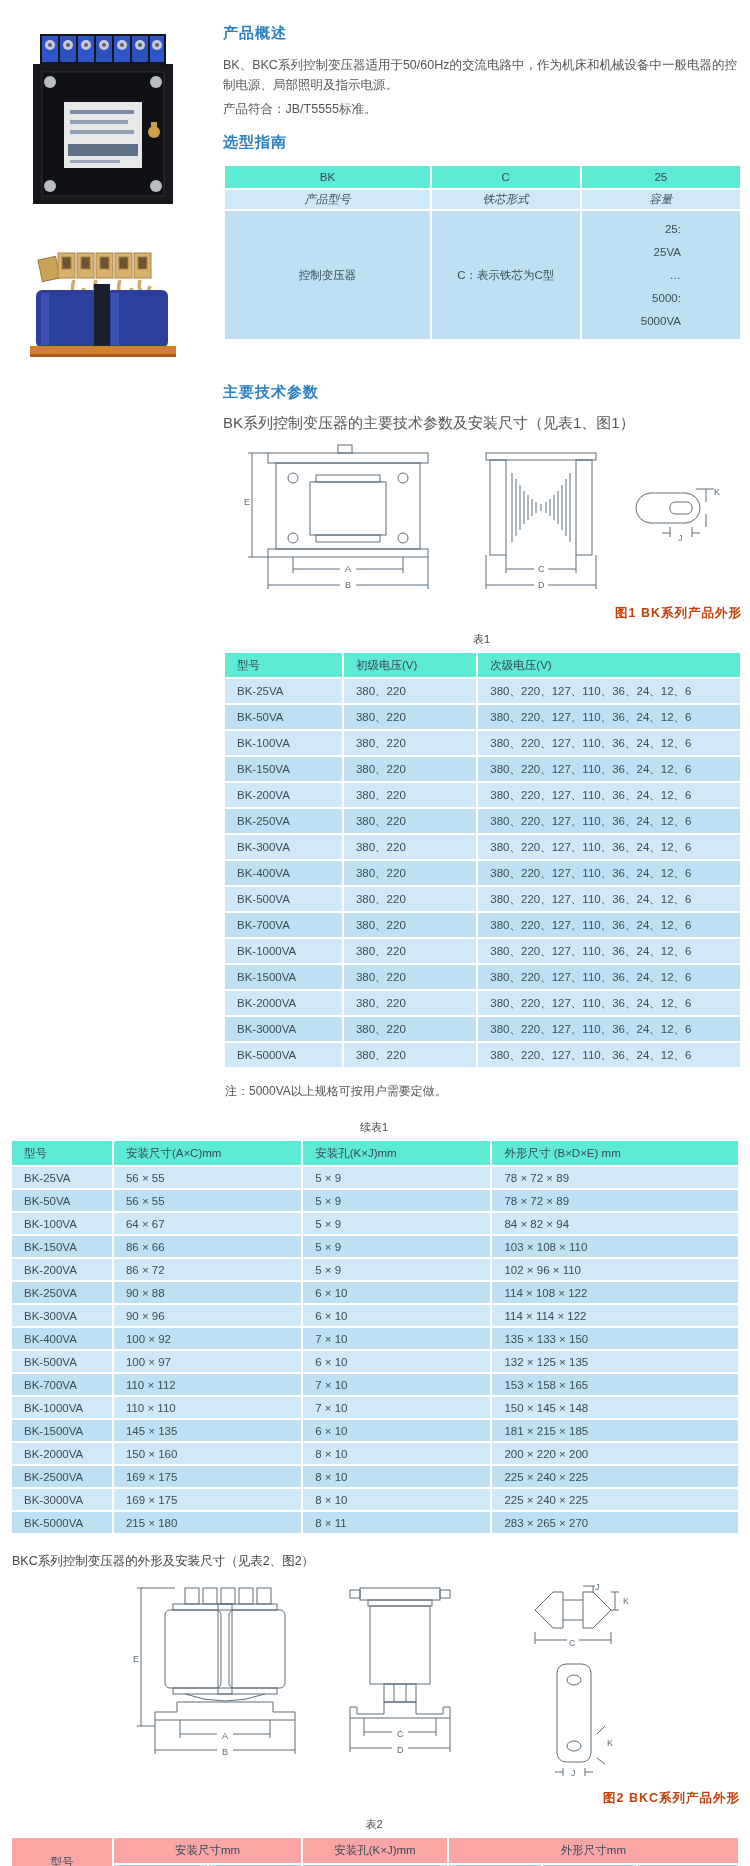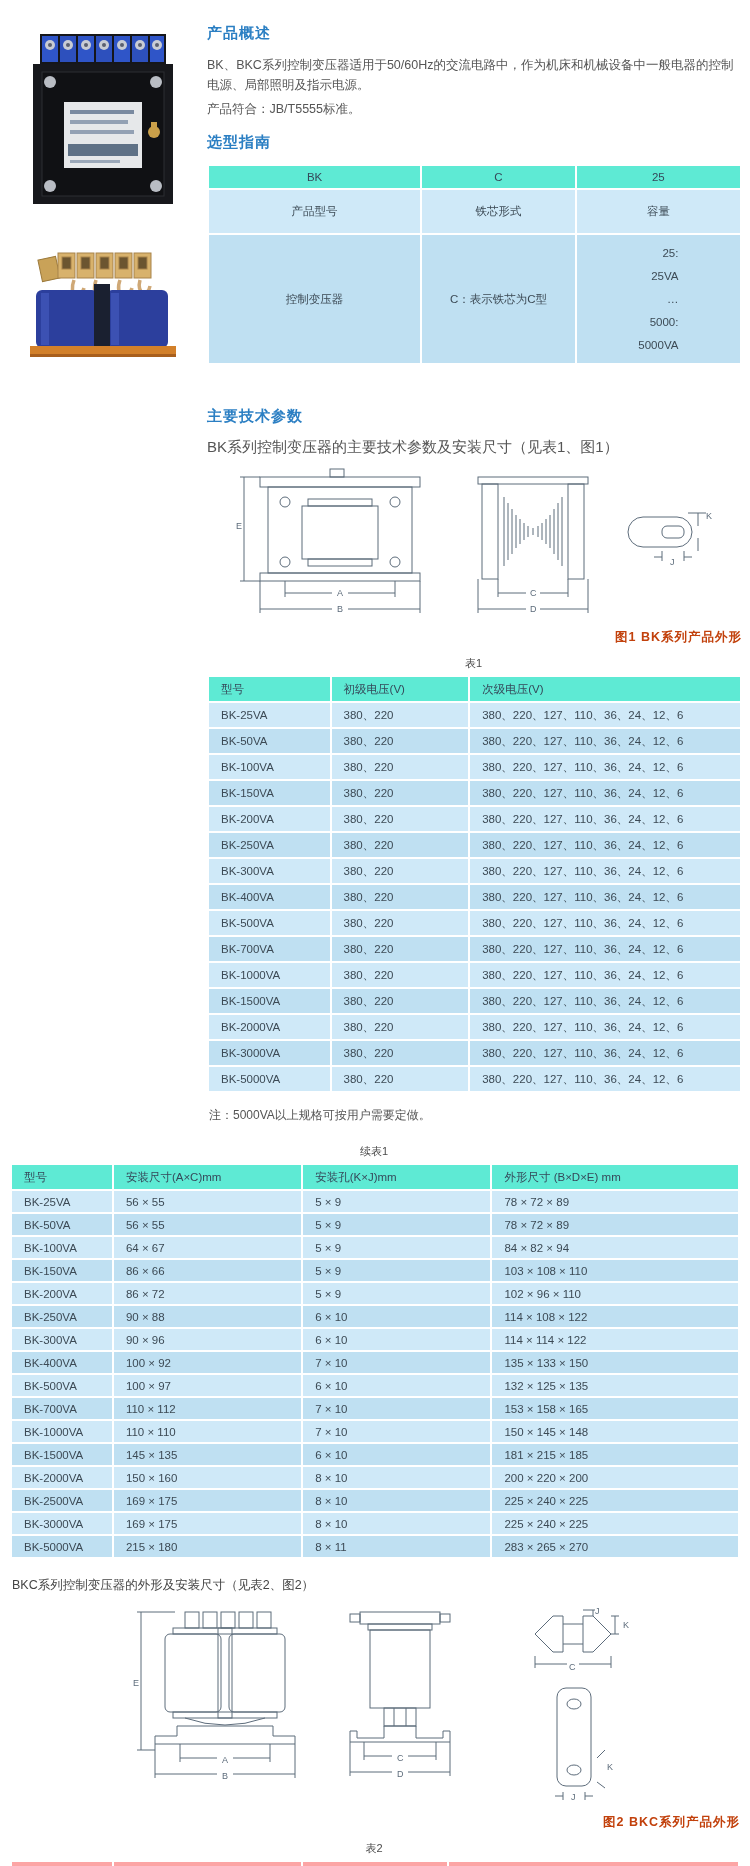--- a/index.html
+++ b/index.html
@@ -6,21 +6,21 @@
   body{
     width:750px;
     background:#ffffff;
     font-family:"Liberation Sans","DejaVu Sans",sans-serif;
     color:#4a4a4a;
     -webkit-font-smoothing:antialiased;
   }
   .page{width:750px;background:#fff;overflow:hidden;}
 
   
-  .top-section{display:flex;padding:10px 8px 0 10px;}
+  .top-section{display:flex;padding:10px 8px 0 10px;gap:16px;}
   .photo-col{width:185px;flex:0 0 185px;padding-top:22px;}
   .photo{display:block;margin:0 auto 40px auto;}
   .content-col{flex:1;min-width:0;padding-left:12px;}
 
   h2.sec-title{
     font-size:15px;font-weight:bold;color:#2b7fc3;
     margin:14px 0 12px 0;letter-spacing:1px;
   }
   .para{font-size:12.5px;line-height:1.6;color:#555;margin:0 0 4px 0;}
   .intro-line{font-size:15px;color:#555;margin:4px 0 10px 0;}
@@ -33,21 +33,21 @@
     font-size:11.5px;font-weight:normal;color:#3c4a55;
     padding:5px 10px;overflow:hidden;white-space:nowrap;
   }
   table.blue th{background:#5eead4;color:#35495a;}
   table.blue tbody tr:nth-child(odd) td{background:#cfe9f8;}
   table.blue tbody tr:nth-child(even) td{background:#bfe0f2;}
 
   
   table.sel th{text-align:center;}
   table.sel td{text-align:center;vertical-align:middle;}
-  table.sel tr.meaning td{background:#c2e2f4;padding:14px 6px;}
+  table.sel tr.meaning td{background:#c2e2f4;padding:2px 6px;font-style:italic;}
   table.sel tr.detail td{background:#cfe9f8;height:118px;}
   .cap-lines{display:inline-block;text-align:right;line-height:2.0;}
 
   
   table.t1 th, table.t1 td{text-align:left;padding:4.5px 12px;}
 
   
   .full-section{padding:4px 10px 8px 10px;}
   .tbl-label{font-size:11px;color:#4a4a4a;text-align:center;margin:6px 2px 4px 0;}
   .bkc-intro{font-size:12.5px;color:#444;margin:18px 0 6px 2px;}

